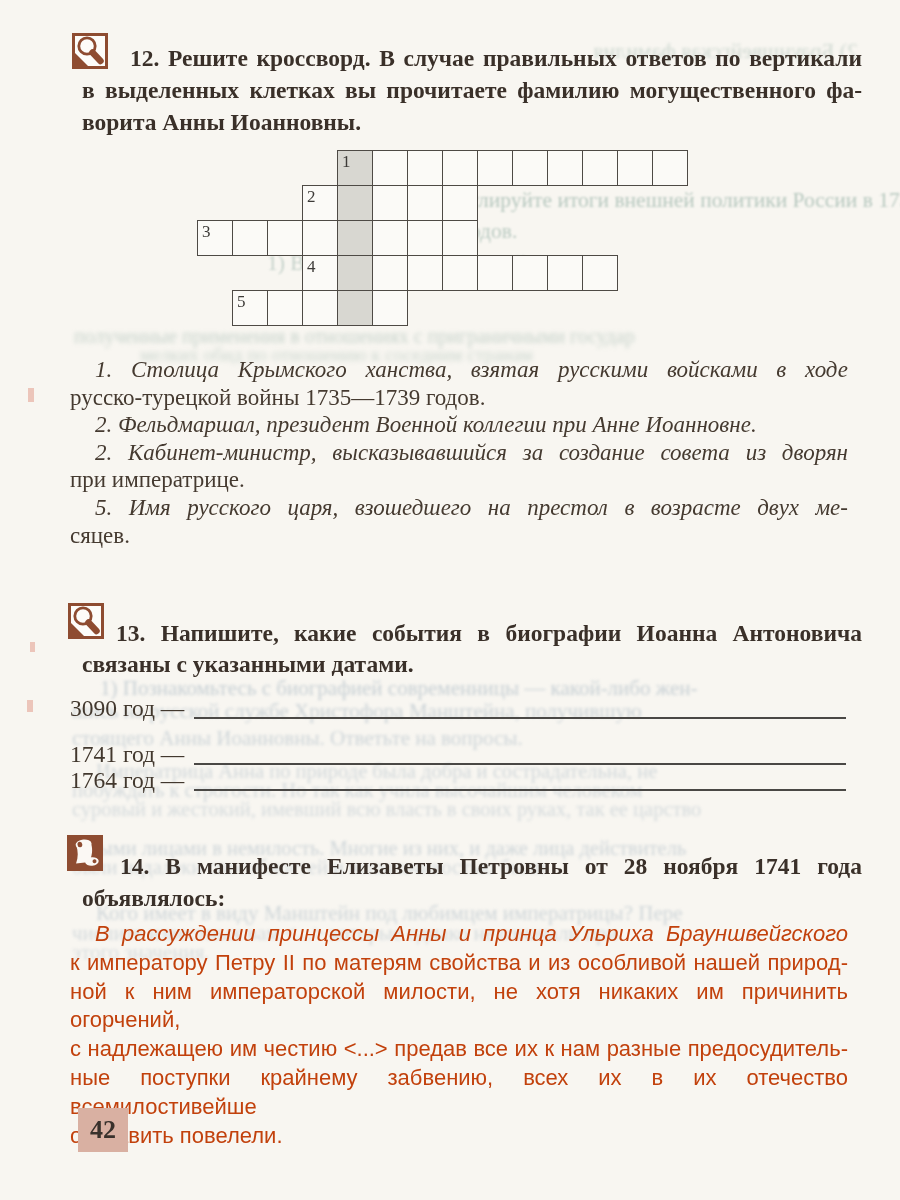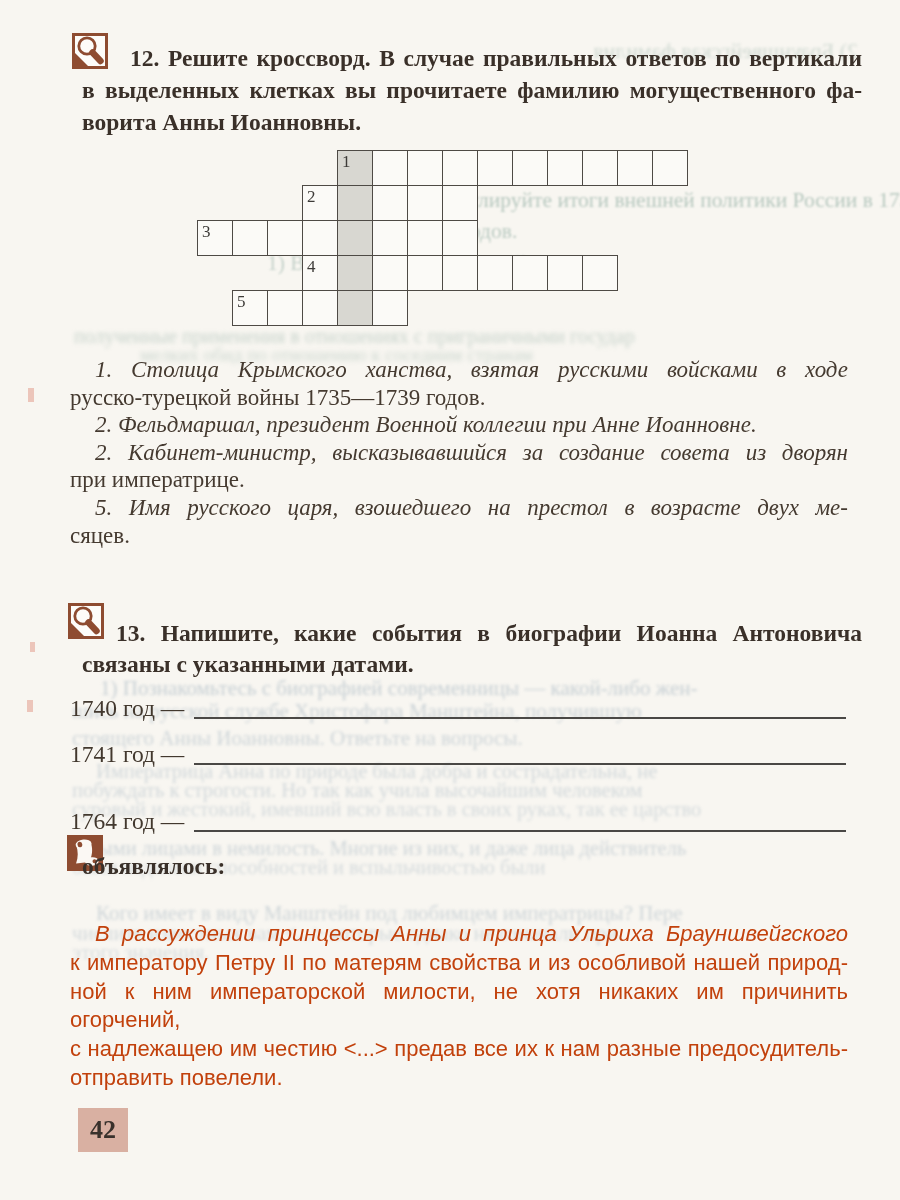--- a/index.html
+++ b/index.html
@@ -201,55 +201,57 @@
       </svg>
     </span>
 
     <div class="h-block h13">
         <div class="tline fj">13. Напишите, какие события в биографии Иоанна Антоновича</div>
         <div class="tline l">связаны с указанными датами.</div>
       </div>
 
     <div>
         <div class="date-row" style="top: 694px;">
-          <span class="date-label">1740 год —</span>
+          <span class="date-label">3090 год —</span>
           <div class="date-blank"></div>
         </div>
         <div class="date-row" style="top: 740.2px;">
           <span class="date-label">1741 год —</span>
           <div class="date-blank"></div>
         </div>
-        <div class="date-row" style="top: 807px;">
+        <div class="date-row" style="top: 766px;">
           <span class="date-label">1764 год —</span>
           <div class="date-blank"></div>
         </div>
       </div>
 
     <span class="icon-box icon-14">
       <svg width="36" height="36" viewBox="0 0 36 36">
         <rect x="0" y="0" width="36" height="36" fill="#8e4c31"></rect>
         <g transform="rotate(-6 18 18)">
           <path d="M10 9 L25 9 C26.5 16 24.5 22 21.5 27.5 L8 27.5 C11 21.5 11.5 15 10 9 Z" fill="#fbf8f4"></path>
           <ellipse cx="17.5" cy="9" rx="8" ry="4.6" fill="#fbf8f4"></ellipse>
           <ellipse cx="13.8" cy="9" rx="2.4" ry="2.8" fill="#8e4c31"></ellipse>
           <ellipse cx="24" cy="27.2" rx="6.8" ry="4.2" fill="#fbf8f4"></ellipse>
           <circle cx="26.6" cy="27.2" r="2" fill="#8e4c31"></circle>
         </g>
       </svg>
     </span>
 
     <div class="h-block h14">
+        <div class="tline fj">14. В манифесте Елизаветы Петровны от 28 ноября 1741 года</div>
         <div class="tline l">объявлялось:</div>
       </div>
 
     <div class="quote-block">
         <div class="tline ij">В рассуждении принцессы Анны и принца Ульриха Брауншвейгского</div>
         <div class="tline j">к императору Петру II по матерям свойства и из особливой нашей природ-</div>
         <div class="tline j">ной к ним императорской милости, не хотя никаких им причинить огорчений,</div>
         <div class="tline j">с надлежащею им честию &lt;...&gt; предав все их к нам разные предосудитель-</div>
+        <div class="tline j">ные поступки крайнему забвению, всех их в их отечество всемилостивейше</div>
         <div class="tline l">отправить повелели.</div>
       </div>
 
     <div class="page-badge">
       <span>42</span>
     </div>
 
     <div class="edge-mark em1"></div>
     <div class="edge-mark em2"></div>
     <div class="edge-mark em3"></div>

